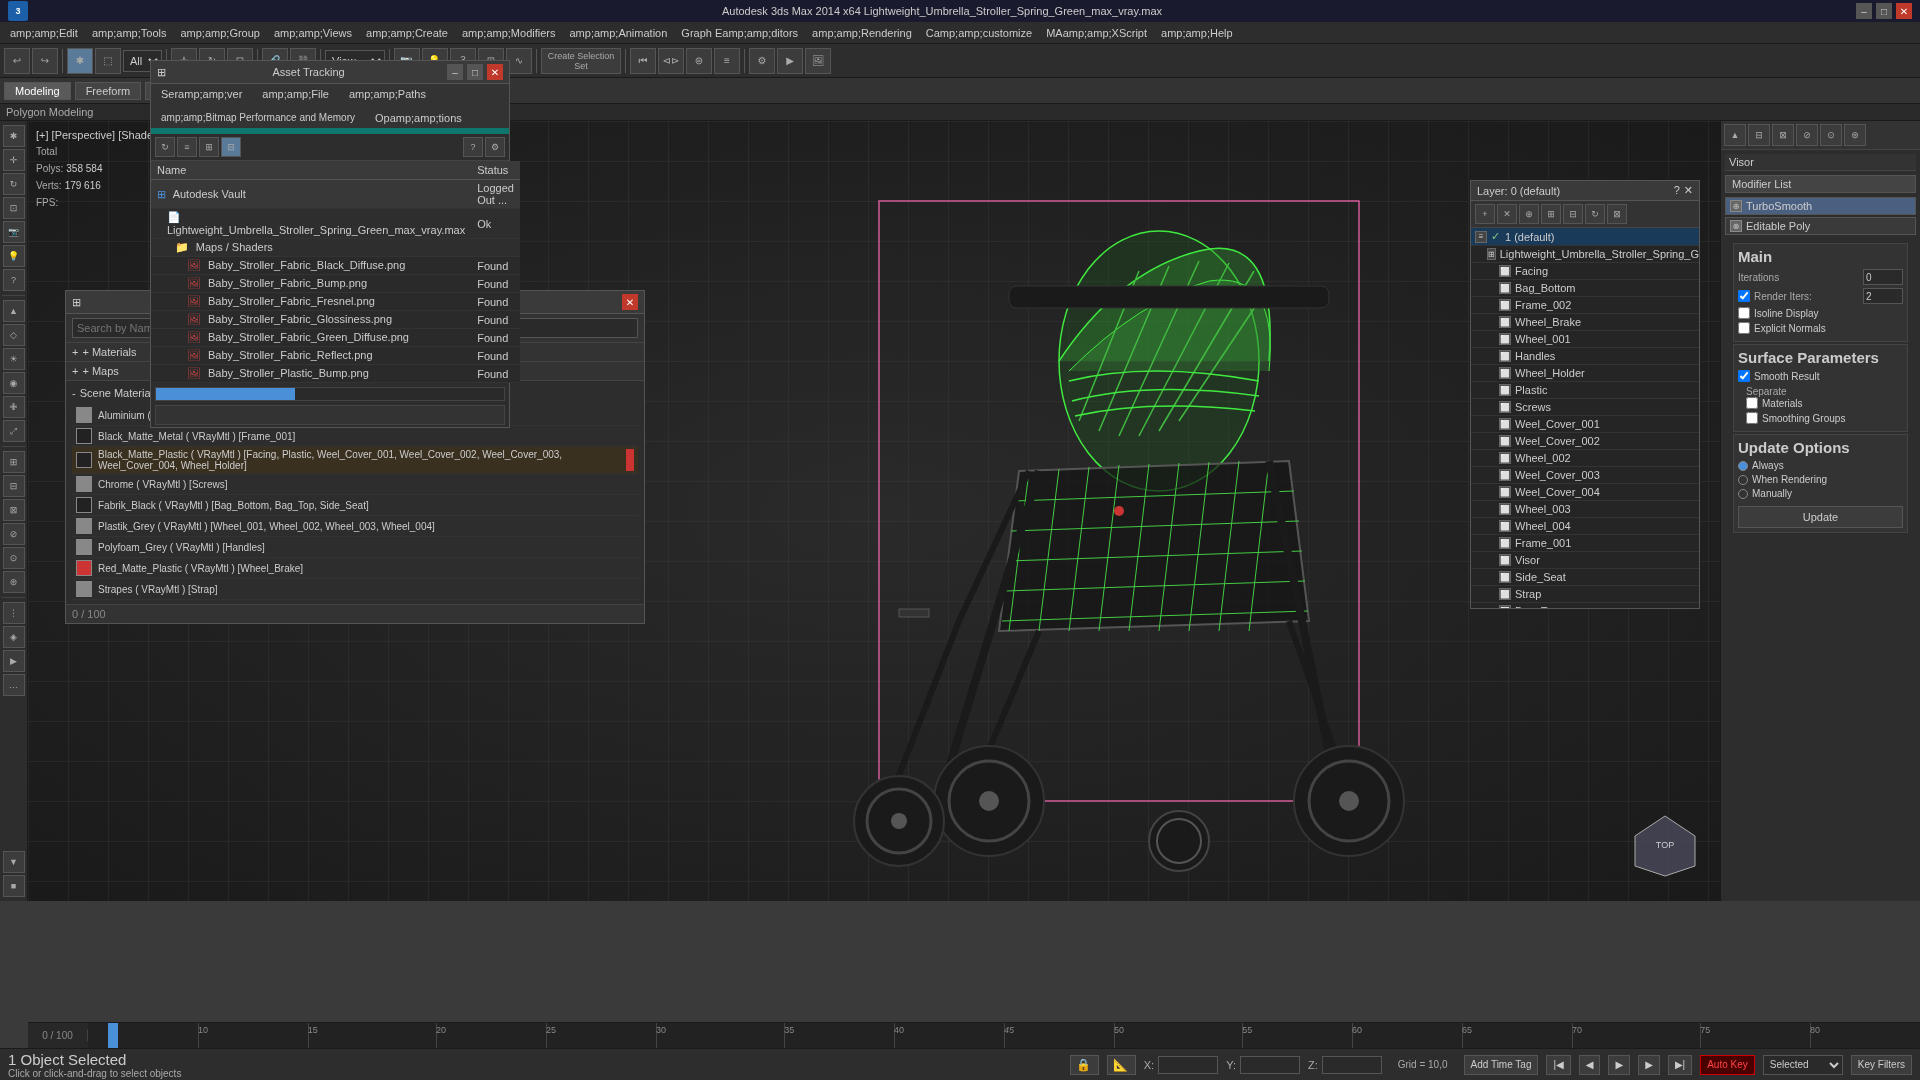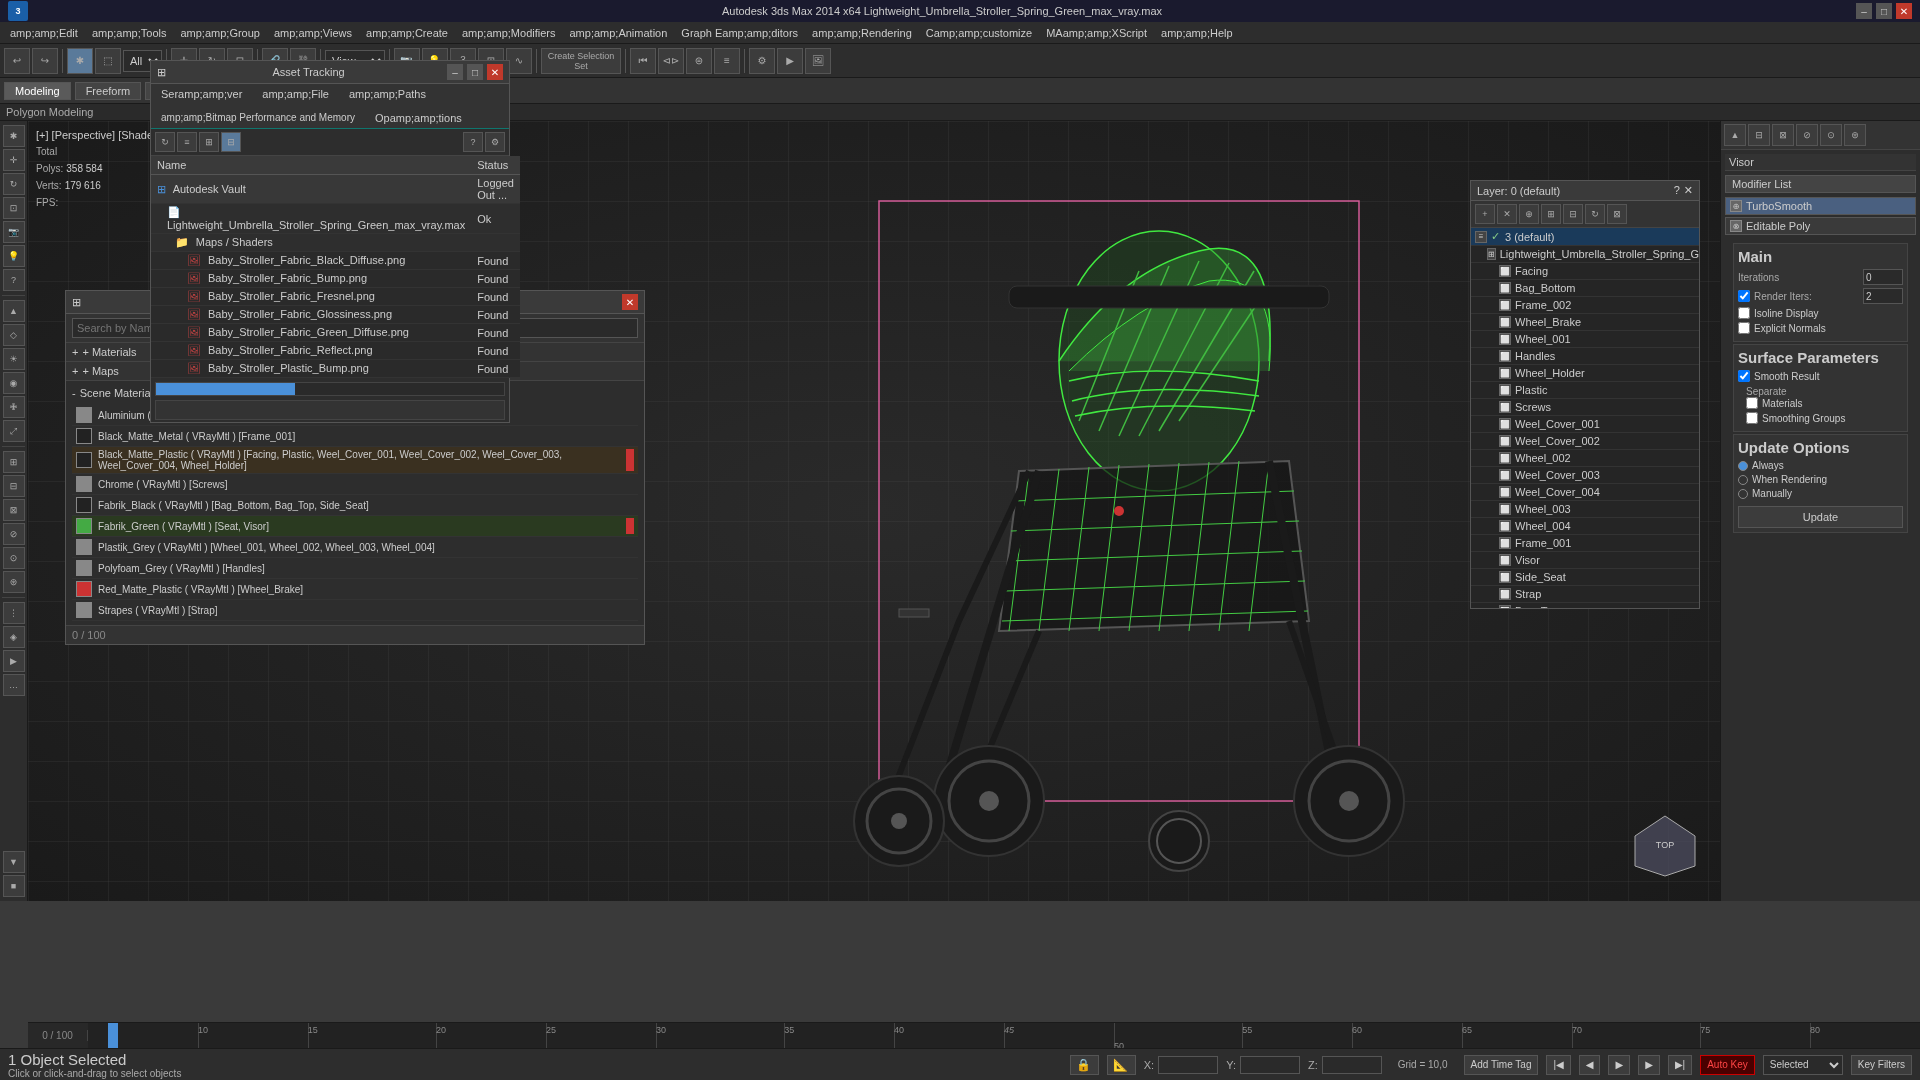--- a/index.html
+++ b/index.html
@@ -329,21 +329,21 @@
       justify-content: space-between;
       border-bottom: 1px solid #555;
       font-size: 11px;
       color: #ccc;
     }
     #at-menubar {
       background: #333;
       padding: 2px 4px;
       display: flex;
       gap: 8px;
-      border-bottom: 1px solid #0f766e;
+      border-bottom: 6px solid #0f766e;
       font-size: 11px;
       color: #aaa;
       flex-wrap: wrap;
     }
     #at-toolbar {
       background: #2d2d2d;
       padding: 3px 4px;
       display: flex;
       gap: 2px;
       border-bottom: 1px solid #444;
@@ -961,21 +961,21 @@
     <button class="lp-btn">⊕</button>
     <button class="lp-btn">⊞</button>
     <button class="lp-btn">⊟</button>
     <button class="lp-btn">↻</button>
     <button class="lp-btn">⊠</button>
   </div>
   <div id="layer-list">
     <div class="layer-item active">
       <div class="layer-icon">≡</div>
       <span class="layer-checkmark">✓</span>
-      <span>3 (default)</span>
+      <span>1 (default)</span>
     </div>
     <div class="layer-item" style="padding-left:16px;">
       <div class="layer-icon">⊞</div>
       <span>Lightweight_Umbrella_Stroller_Spring_Green</span>
 
     </div>
     <div class="layer-item" style="padding-left:28px;">
       <div class="layer-icon">⬜</div>
       <span>Facing</span>
     </div>
@@ -1215,25 +1215,20 @@
       <div style="width:8px;background:#cc3333;align-self:stretch;margin-left:auto;flex-shrink:0;"></div>
     </div>
     <div class="mb-material-item">
       <div class="mb-mat-swatch grey"></div>
       <span>Chrome ( VRayMtl ) [Screws]</span>
     </div>
     <div class="mb-material-item">
       <div class="mb-mat-swatch dark"></div>
       <span>Fabrik_Black ( VRayMtl ) [Bag_Bottom, Bag_Top, Side_Seat]</span>
     </div>
-    <div class="mb-material-item" style="background:#2a3a20;">
-      <div class="mb-mat-swatch green"></div>
-      <span>Fabrik_Green ( VRayMtl ) [Seat, Visor]</span>
-      <div style="width:8px;background:#cc3333;align-self:stretch;margin-left:auto;flex-shrink:0;"></div>
-    </div>
     <div class="mb-material-item">
       <div class="mb-mat-swatch grey"></div>
       <span>Plastik_Grey ( VRayMtl ) [Wheel_001, Wheel_002, Wheel_003, Wheel_004]</span>
     </div>
     <div class="mb-material-item">
       <div class="mb-mat-swatch grey"></div>
       <span>Polyfoam_Grey ( VRayMtl ) [Handles]</span>
     </div>
     <div class="mb-material-item">
       <div class="mb-mat-swatch red"></div>
@@ -1265,21 +1260,21 @@
     <div class="timeline-label" style="left:25%;">25</div>
     <div class="timeline-tick" style="left:31%;"></div>
     <div class="timeline-label" style="left:31%;">30</div>
     <div class="timeline-tick" style="left:38%;"></div>
     <div class="timeline-label" style="left:38%;">35</div>
     <div class="timeline-tick" style="left:44%;"></div>
     <div class="timeline-label" style="left:44%;">40</div>
     <div class="timeline-tick" style="left:50%;"></div>
     <div class="timeline-label" style="left:50%;font-style:italic;">45</div>
     <div class="timeline-tick" style="left:56%;"></div>
-    <div class="timeline-label" style="left:56%;margin-top:16px;">50</div>
+    <div class="timeline-label" style="left:56%;">50</div>
     <div class="timeline-tick" style="left:63%;"></div>
     <div class="timeline-label" style="left:63%;">55</div>
     <div class="timeline-tick" style="left:69%;"></div>
     <div class="timeline-label" style="left:69%;">60</div>
     <div class="timeline-tick" style="left:75%;"></div>
     <div class="timeline-label" style="left:75%;">65</div>
     <div class="timeline-tick" style="left:81%;"></div>
     <div class="timeline-label" style="left:81%;">70</div>
     <div class="timeline-tick" style="left:88%;"></div>
     <div class="timeline-label" style="left:88%;">75</div>

